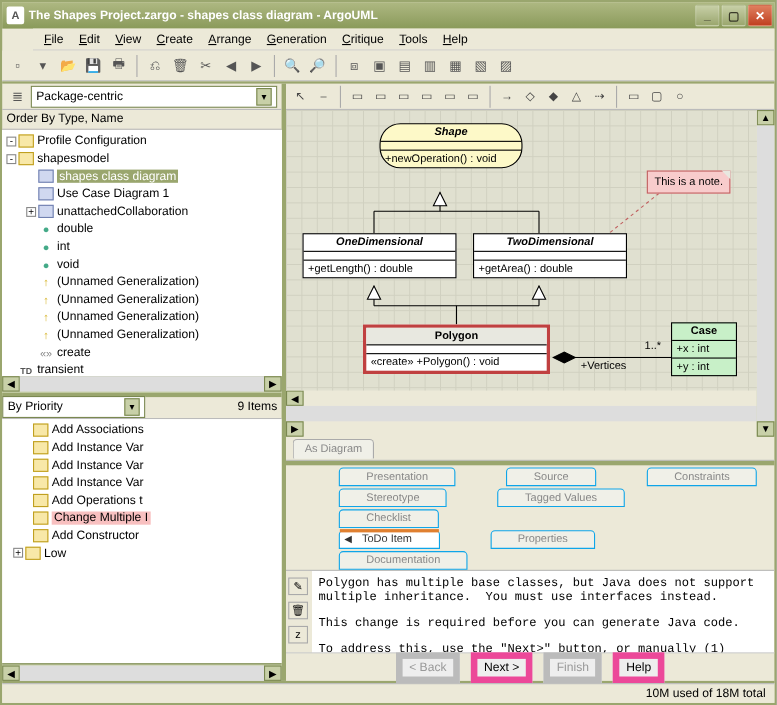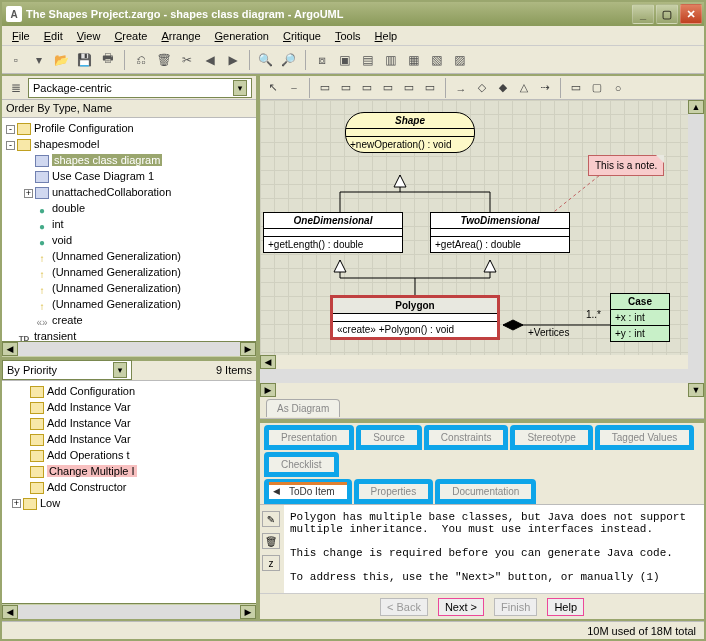--- a/index.html
+++ b/index.html
@@ -51,21 +51,21 @@
   }
   .titlebar .title { flex:1; white-space:nowrap; overflow:hidden; }
   .winbtns { display:flex; gap:2px; }
   .winbtn {
     width:22px;height:20px;border:1px solid #fff3;background:linear-gradient(#c8d0a8,#9aa66e);
     display:flex;align-items:center;justify-content:center;color:#3a3a2a;font-weight:bold;border-radius:2px;
   }
   .winbtn.close { background:linear-gradient(#e08060,#c04020); color:#fff;}
   .menubar {
     height:20px; background:var(--panel-bg); border-bottom:1px solid #ccc;
-    display:flex; align-items:center; padding:0 4px; gap:2px;
+    display:flex; align-items:center; padding:0 4px; gap:2px;margin-left:28px;
   }
   .menuitem { padding:2px 6px; }
   .menuitem u { text-decoration: underline; }
   .toolbar {
     height:28px; background:var(--panel-bg); border-bottom:1px solid #bbb;
     display:flex; align-items:center; padding:0 4px; gap:3px;
   }
   .tbtn {
     width:20px;height:20px;border:1px solid transparent;display:flex;align-items:center;justify-content:center;
     font-size:12px;color:#555;
@@ -137,32 +137,32 @@
   .note{position:absolute;background:var(--note-bg);border:1px solid #c06060;padding:4px 6px;font-size:10px;}
   .note::after{content:"";position:absolute;top:-1px;right:-1px;border-style:solid;border-width:0 8px 8px 0;border-color:transparent #e8e8e0 transparent transparent;}
   
   svg.conn{position:absolute;top:0;left:0;pointer-events:none;}
   .dscroll-y{width:16px;display:flex;flex-direction:column;background:var(--olive-light);}
   .dtabrow{height:22px;display:flex;align-items:center;border-bottom:1px solid #bbb;padding-left:6px;font-size:10px;}
   .dtab{padding:3px 10px;border:1px solid #aaa;border-bottom:none;background:#f0f0e8;border-radius:4px 4px 0 0;color:#888;}
   
   .detail{height:200px;display:flex;flex-direction:column;border-top:4px solid var(--olive);}
   .tabs-row{display:flex;flex-wrap:wrap;gap:2px;padding:2px 4px 0;}
-  .tab{padding:2px 12px;border:5px solid #0ea5e9;border-radius:4px 4px 0 0;background:#f0f0e8;color:#888;font-size:10px;}
+  .tab{padding:2px 24px;border:1px solid #0ea5e9;border-radius:4px 4px 0 0;background:#f0f0e8;color:#888;font-size:10px;margin-left:44px;}
   .tab.active{background:#fff;color:#333;}
   .tabs-row.r2{border-bottom:1px solid #bbb;}
   .tabs-row .tab.todo{position:relative;padding-left:20px;}
   .tabs-row .tab.todo::before{content:"◀";position:absolute;left:4px;top:2px;color:#333;font-size:9px;}
   .tabs-row .tab.todo::after{content:"";position:absolute;left:0;right:0;top:-2px;height:3px;background:var(--tab-orange);}
   .detail-body{flex:1;display:flex;min-height:0;}
   .detail-icons{width:24px;display:flex;flex-direction:column;gap:6px;padding:6px 2px;}
   .detail-icons div{width:18px;height:16px;border:1px solid #aaa;display:flex;align-items:center;justify-content:center;font-size:10px;}
   .detail-text{flex:1;background:#fff;padding:6px;font-family:"Courier New",monospace;font-size:11px;overflow:auto;white-space:pre-wrap;}
   .detail-btns{height:26px;display:flex;align-items:center;justify-content:center;gap:10px;border-top:1px solid #ccc;}
-  .btn{padding:2px 6px;border:1px solid #ec4899;background:#eee;font-size:11px;}
+  .btn{padding:2px 6px;border:6px solid #ec4899;background:#eee;font-size:11px;}
   .btn.dis{color:#999;border-color:#bbb;}
   .statusbar{height:18px;background:var(--panel-bg);border-top:1px solid #bbb;display:flex;align-items:center;justify-content:flex-end;padding:0 8px;}
   .diagram-wrap{flex:1;display:flex;min-height:0;}
   .diagram-col{flex:1;display:flex;flex-direction:column;min-width:0;}
   .conn-label{position:absolute;font-size:10px;background:transparent;}
 </style>
 </head>
 <body>
 
 <div class="window">
@@ -253,21 +253,21 @@
 
       <div class="bl-head">
         <div class="combo">
           <span>By Priority</span>
           <span class="arrow">▾</span>
         </div>
         <div class="count">9 Items</div>
       </div>
       <div class="bl-tree">
         <div id="bl-inner" style="padding:2px 0;">
-            <div class="tn" style="padding-left: 28px;"><span class="ico folder"></span><span class="lbl">Add Configuration</span></div>
+            <div class="tn" style="padding-left: 28px;"><span class="ico folder"></span><span class="lbl">Add Associations</span></div>
             <div class="tn" style="padding-left: 28px;"><span class="ico folder"></span><span class="lbl">Add Instance Var</span></div>
             <div class="tn" style="padding-left: 28px;"><span class="ico folder"></span><span class="lbl">Add Instance Var</span></div>
             <div class="tn" style="padding-left: 28px;"><span class="ico folder"></span><span class="lbl">Add Instance Var</span></div>
             <div class="tn" style="padding-left: 28px;"><span class="ico folder"></span><span class="lbl">Add Operations t</span></div>
             <div class="tn selpink" style="padding-left: 28px;"><span class="ico folder"></span><span class="lbl">Change Multiple I</span></div>
             <div class="tn" style="padding-left: 28px;"><span class="ico folder"></span><span class="lbl">Add Constructor</span></div>
             <div class="tn" style="padding-left: 10px;"><span class="exp">+</span><span class="ico folder"></span><span class="lbl">Low</span></div>
           </div>
       </div>
       <div class="scroll-x">
@@ -323,21 +323,21 @@
 
               <line x1="290" y1="115" x2="340" y2="75" stroke="#c06060" stroke-dasharray="3,3"></line>
             </svg>
 
             <div class="umlcls shape" style="left:85px;top:12px;width:130px;">
               <div class="head">Shape</div>
               <div class="sect"></div>
               <div class="sect">+newOperation() : void</div>
             </div>
 
-            <div class="umlcls" style="left:3px;top:112px;width:140px;">
+            <div class="umlcls" style="left:15px;top:112px;width:140px;">
               <div class="head">OneDimensional</div>
               <div class="sect"></div>
               <div class="sect">+getLength() : double</div>
             </div>
 
             <div class="umlcls" style="left:170px;top:112px;width:140px;">
               <div class="head">TwoDimensional</div>
               <div class="sect"></div>
               <div class="sect">+getArea() : double</div>
             </div>

